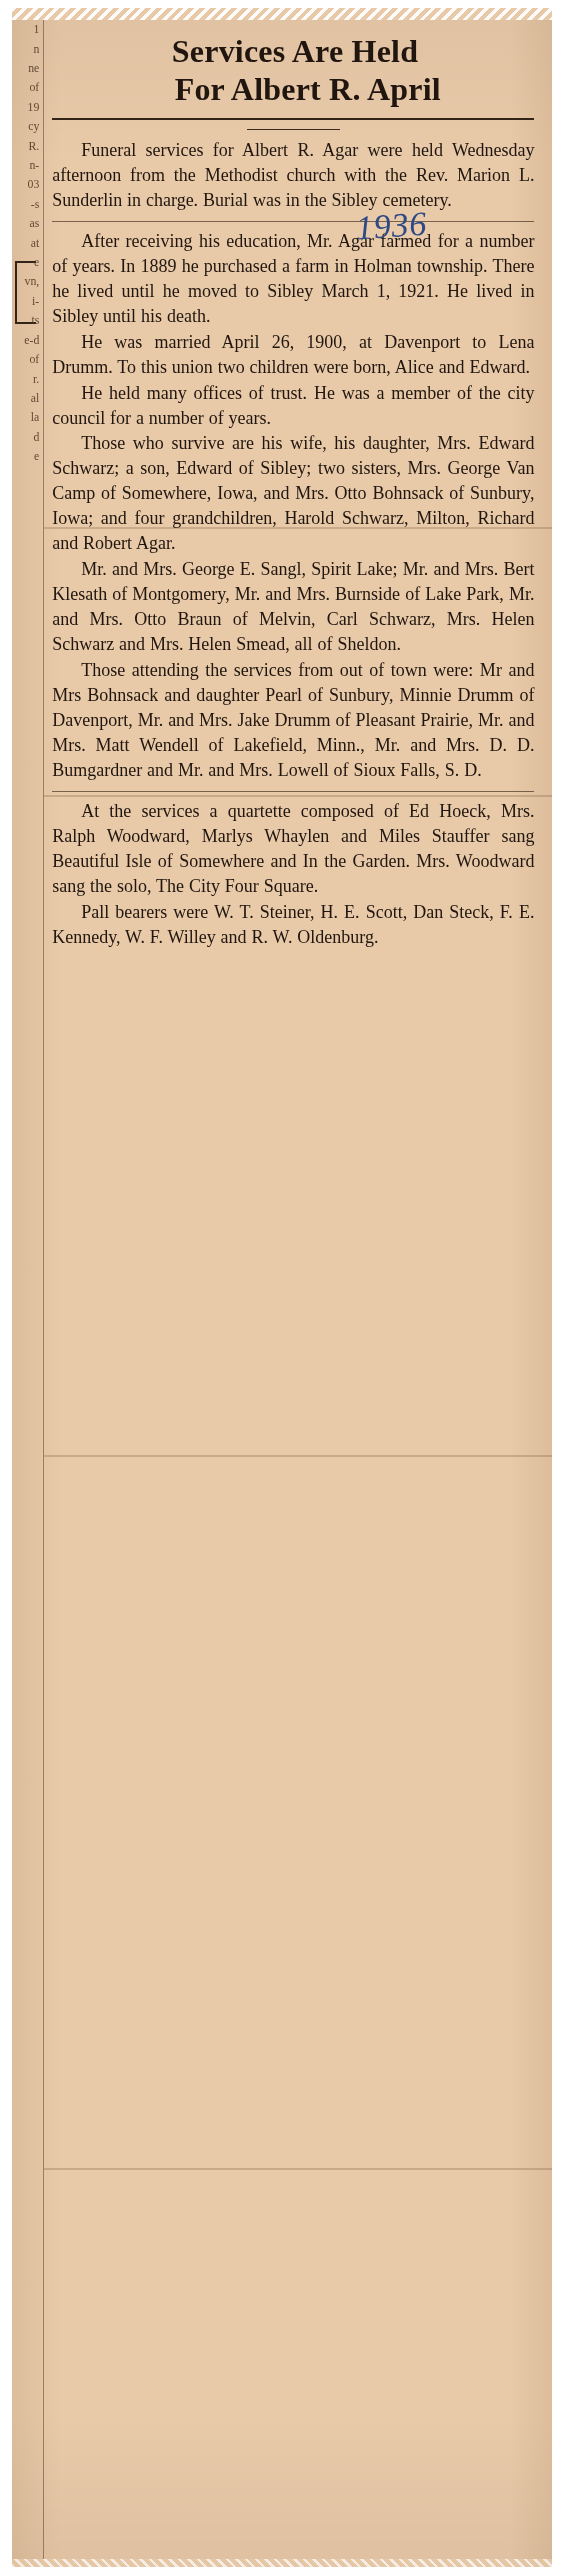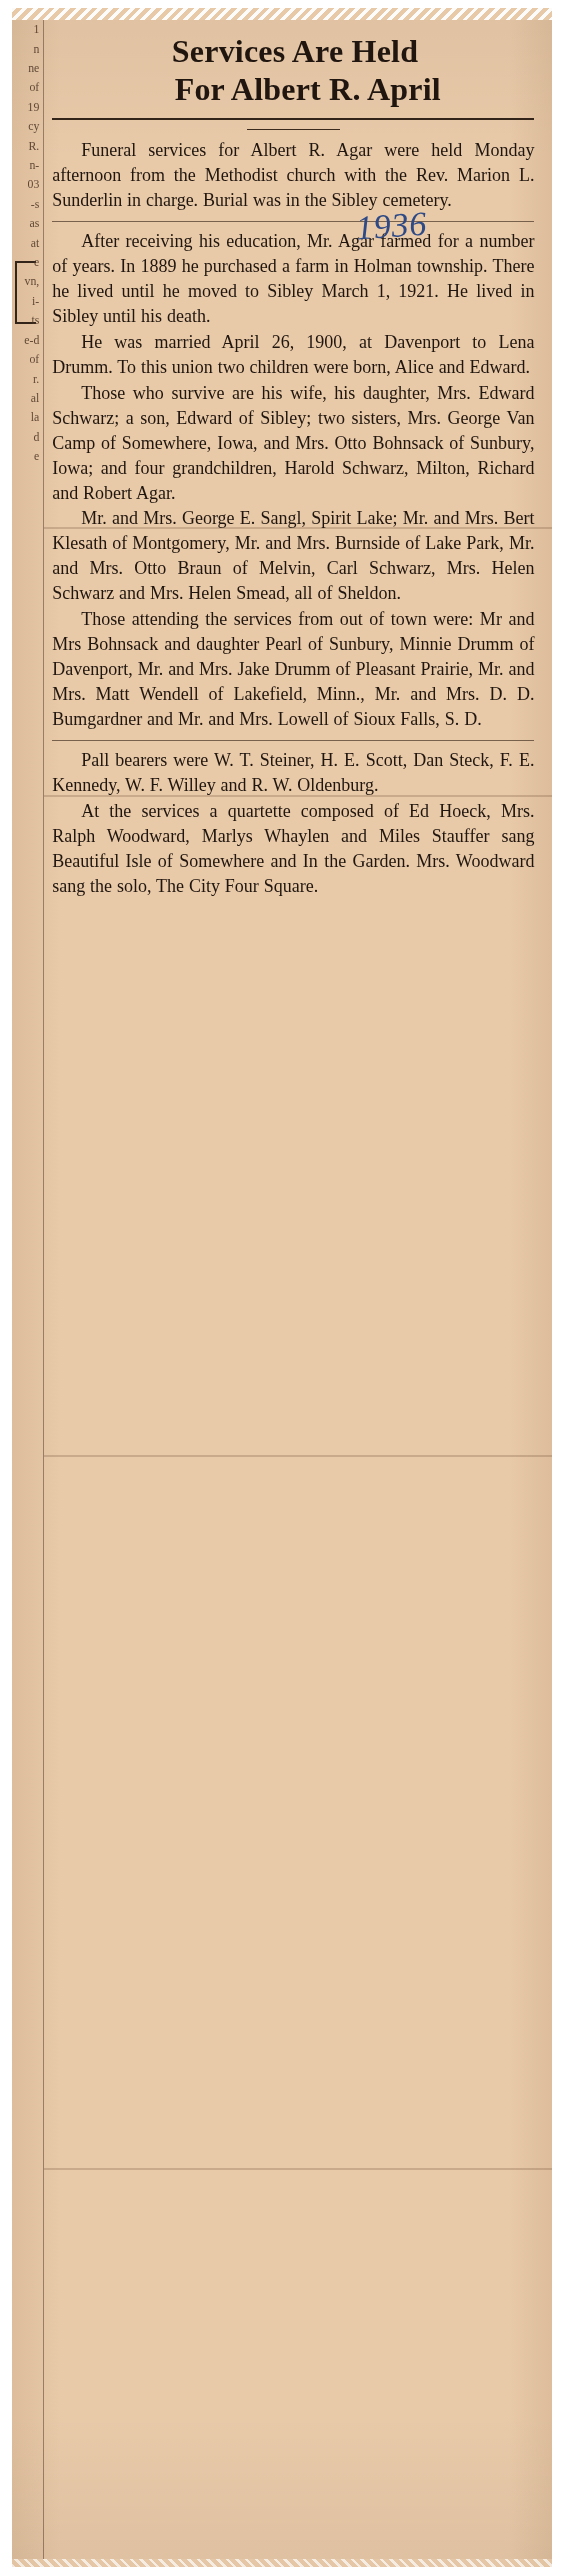--- a/index.html
+++ b/index.html
@@ -223,32 +223,33 @@
     <h1 class="headline">
       <span class="l1">Services Are Held</span>
       <span class="l2">For Albert R. April</span>
     </h1>
 
     <div class="rule-heavy"></div>
 
 
     <div class="rule-short"></div>
 
-    <p class="body">Funeral services for Albert R. Agar were held Monday afternoon from the Methodist church with the Rev. Marion L. Sunderlin in charge. Burial was in the Sibley cemetery.</p>
+    <p class="body">Funeral services for Albert R. Agar were held Wednesday afternoon from the Methodist church with the Rev. Marion L. Sunderlin in charge. Burial was in the Sibley cemetery.</p>
 
     <div class="rule-thin"></div>
 
     <p class="body">After receiving his education, Mr. Agar farmed for a number of years. In 1889 he purchased a farm in Holman township. There he lived until he moved to Sibley March 1, 1921. He lived in Sibley until his death.</p>
     <p class="body">He was married April 26, 1900, at Davenport to Lena Drumm. To this union two children were born, Alice and Edward.</p>
+    <p class="body">He held many offices of trust. He was a member of the city council for a number of years.</p>
     <p class="body">Those who survive are his wife, his daughter, Mrs. Edward Schwarz; a son, Edward of Sibley; two sisters, Mrs. George Van Camp of Somewhere, Iowa, and Mrs. Otto Bohnsack of Sunbury, Iowa; and four grandchildren, Harold Schwarz, Milton, Richard and Robert Agar.</p>
     <p class="body">Mr. and Mrs. George E. Sangl, Spirit Lake; Mr. and Mrs. Bert Klesath of Montgomery, Mr. and Mrs. Burnside of Lake Park, Mr. and Mrs. Otto Braun of Melvin, Carl Schwarz, Mrs. Helen Schwarz and Mrs. Helen Smead, all of Sheldon.</p>
     <p class="body">Those attending the services from out of town were: Mr and Mrs Bohnsack and daughter Pearl of Sunbury, Minnie Drumm of Davenport, Mr. and Mrs. Jake Drumm of Pleasant Prairie, Mr. and Mrs. Matt Wendell of Lakefield, Minn., Mr. and Mrs. D. D. Bumgardner and Mr. and Mrs. Lowell of Sioux Falls, S. D.</p>
 
     <div class="rule-thin"></div>
 
+    <p class="body">At the services a quartette composed of Ed Hoeck, Mrs. Ralph Woodward, Marlys Whaylen and Miles Stauffer sang Beautiful Isle of Somewhere and In the Garden. Mrs. Woodward sang the solo, The City Four Square.</p>
     <p class="body">Pall bearers were W. T. Steiner, H. E. Scott, Dan Steck, F. E. Kennedy, W. F. Willey and R. W. Oldenburg.</p>
-    <p class="body">At the services a quartette composed of Ed Hoeck, Mrs. Ralph Woodward, Marlys Whaylen and Miles Stauffer sang Beautiful Isle of Somewhere and In the Garden. Mrs. Woodward sang the solo, The City Four Square.</p>
   </div>
 
   <div class="handwritten">1936</div>
 
 </div>
 
 
 </body></html>

